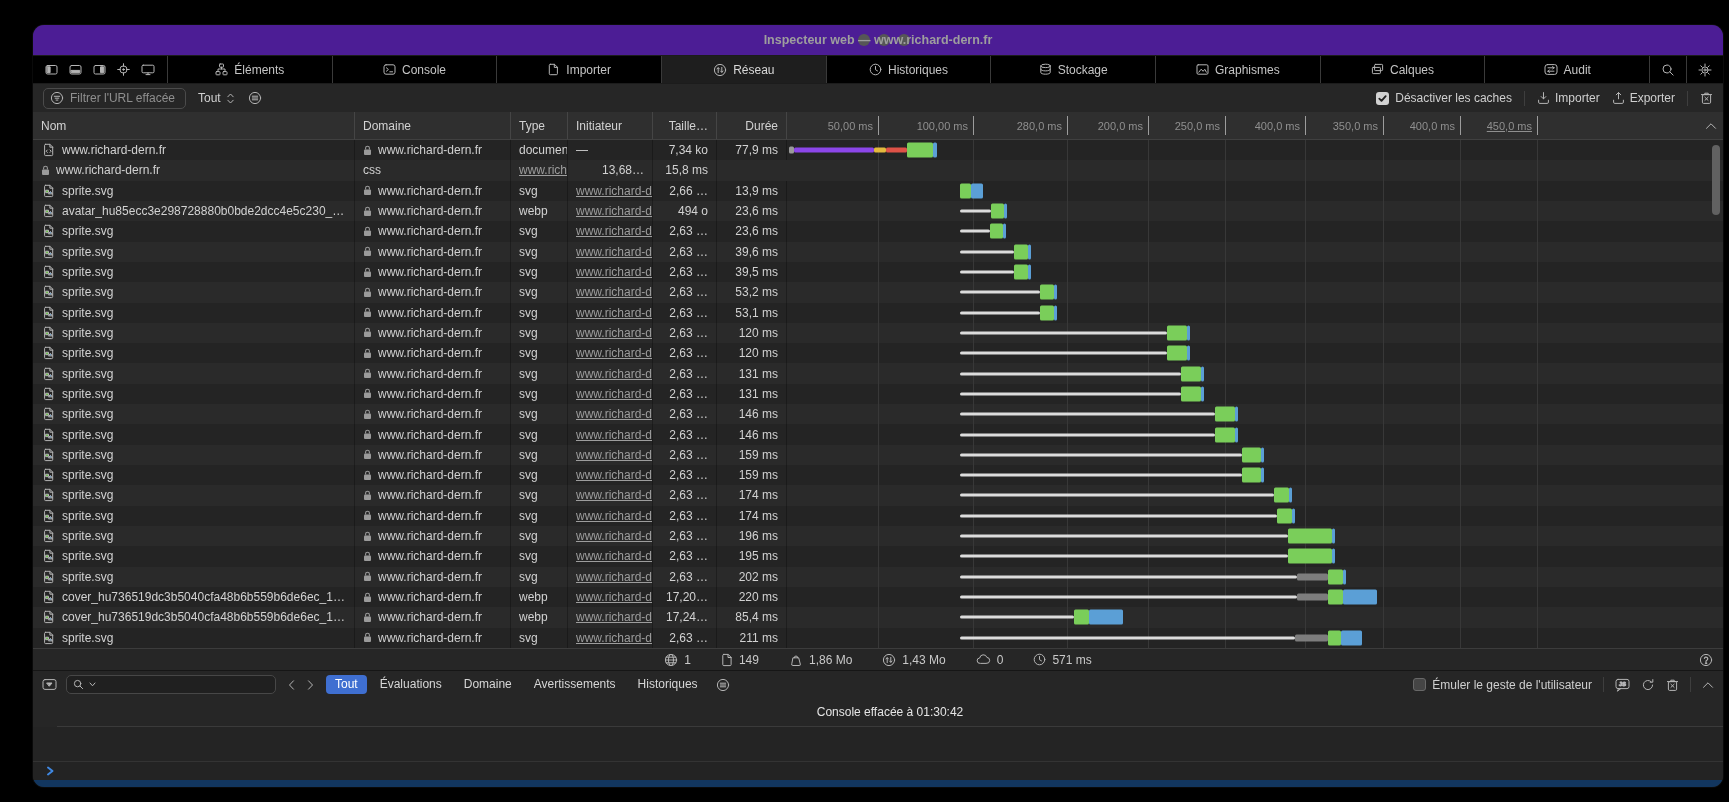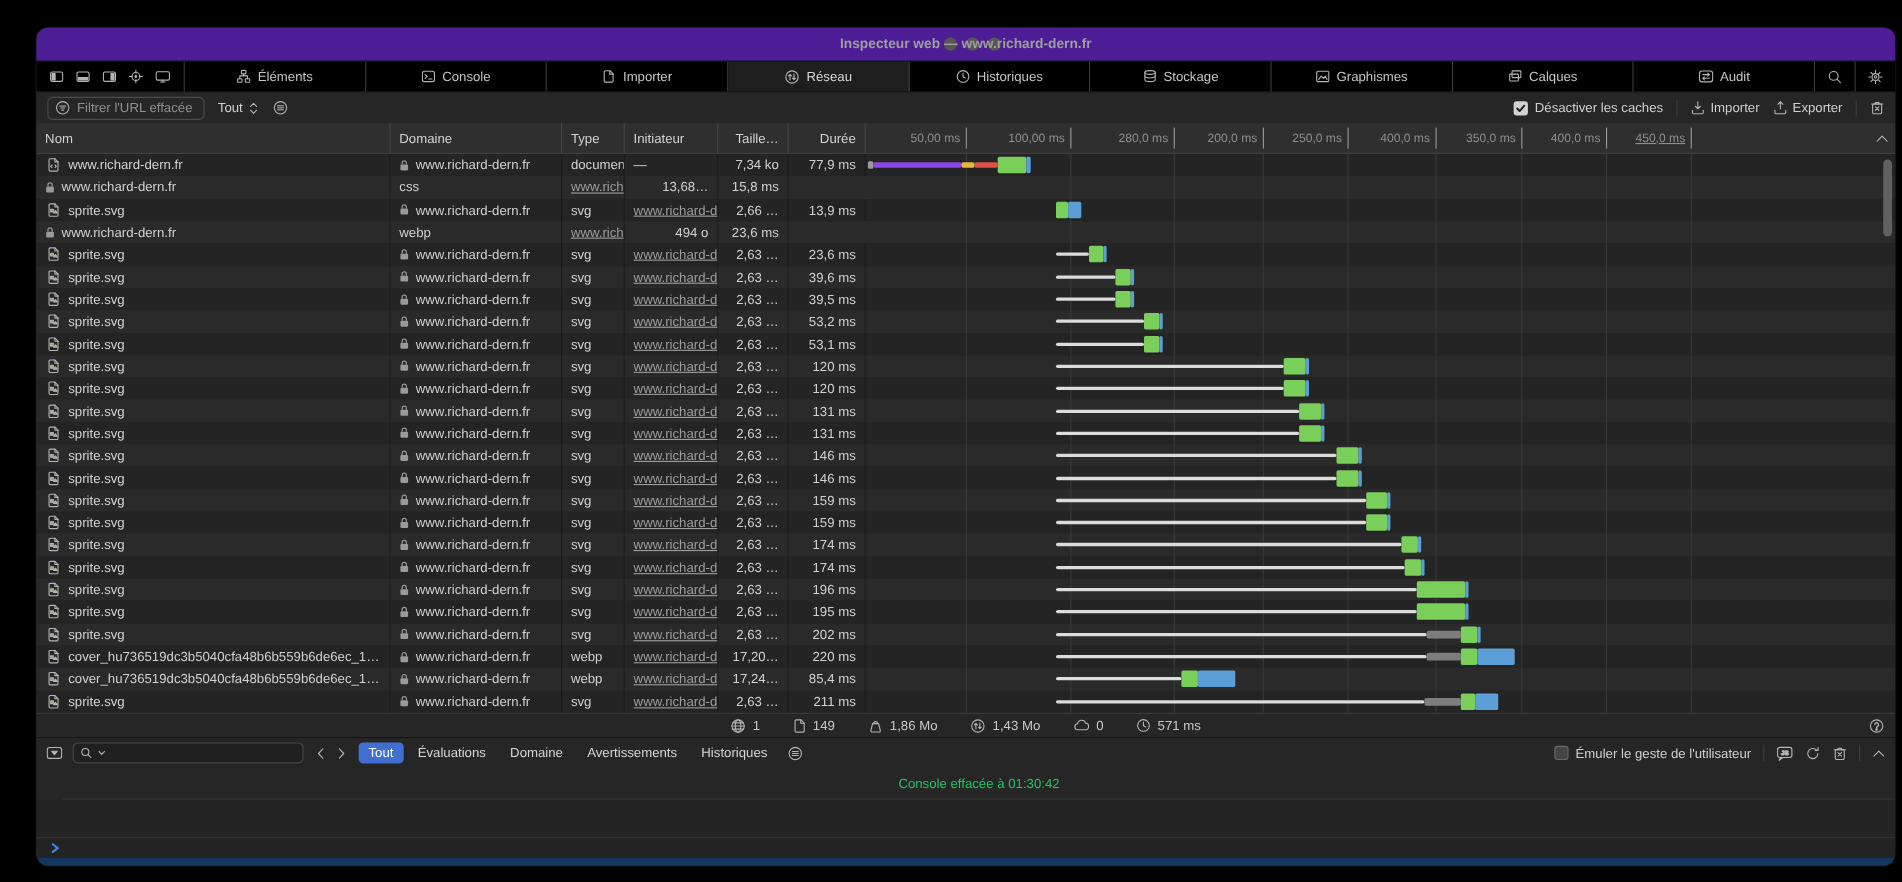--- a/index.html
+++ b/index.html
@@ -73,21 +73,21 @@
   .consolebar{flex:0 0 27px;display:flex;align-items:center;gap:9px;background:#262626;
     border-top:1px solid #161616;padding:0 9px;}
   .searchbox{display:flex;align-items:center;gap:5px;width:196px;height:17px;border:1px solid #474747;
     border-radius:5px;background:#202020;padding:0 6px;color:#8a8a8a;}
   .navarr{display:flex;align-items:center;gap:10px;padding:0 2px;}
   .pills{display:flex;align-items:center;gap:4px;}
   .pill{padding:2px 9px 3px;border-radius:4px;color:#d6d6d6;}
   .pill.active{background:var(--accent);color:#fff;}
   .cb-right{margin-left:auto;display:flex;align-items:center;gap:11px;}
   .cmsg{flex:0 0 28px;display:flex;align-items:center;justify-content:center;background:#262626;
-    border-bottom:1px solid #3a3a3a;color:#22c55e;margin-left:24px;}
+    border-bottom:1px solid #3a3a3a;color:#e5e5e5;margin-left:24px;}
   .cempty{flex:1 1 auto;background:#242424;}
   .promptrow{flex:0 0 18px;display:flex;align-items:center;padding-left:13px;background:#232323;border-top:1px solid #333;}
   .bluestrip{flex:0 0 7px;background:#12365f;}
 </style>
 </head>
 <body>
 
 <div class="window">
 
   <div class="titlebar">
@@ -416,20 +416,31 @@
           <span class="ln">www.richard-d…</span>
         </div>
         <div class="cell r">2,66 …</div>
         <div class="cell r">13,9 ms</div>
         <div class="cell c-wf">
           <div class="seg seg-green" style="left:173px;width:11px"></div>
           <div class="seg seg-blue" style="left:184px;width:12px"></div>
         </div>
       </div>
       <div class="row grid even">
+        <div class="cell c-name">
+          <span class="icn">
+            <svg width="12" height="14" viewBox="0 0 12 14" fill="none" stroke="#b5b5b5" stroke-width="1" stroke-linecap="round" stroke-linejoin="round">
+              <path d="M2.6 1.3h4.3l2.8 2.8v7.5a1 1 0 0 1-1 1H2.6a1 1 0 0 1-1-1V2.3a1 1 0 0 1 1-1z"></path>
+              <path d="M6.9 1.3v2.9h2.9"></path>
+              <rect x="3" y="6.2" width="2.5" height="2.5" fill="#6cc04a" stroke="none"></rect>
+              <path d="M5.7 9.6l1.7-2.2 1.7 2.2z" fill="#5b9fd6" stroke="none"></path>
+            </svg>
+          </span>
+          <span>avatar_hu85ecc3e298728880b0bde2dcc4e5c230_…</span>
+        </div>
         <div class="cell c-domain">
           <span>
             <svg width="9" height="11" viewBox="0 0 9 11" fill="none">
               <rect x="1" y="4.6" width="7" height="5.4" rx="1" fill="#9a9a9a"></rect>
               <path d="M2.6 4.6V3.1a1.9 1.9 0 0 1 3.8 0v1.5" stroke="#9a9a9a" stroke-width="1.1"></path>
             </svg>
           </span>
           <span>www.richard-dern.fr</span>
         </div>
         <div class="cell">webp</div>

